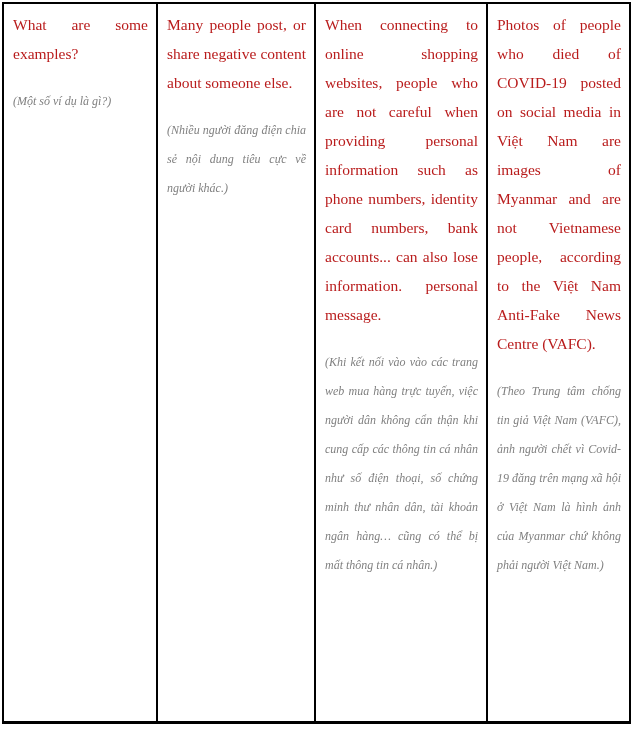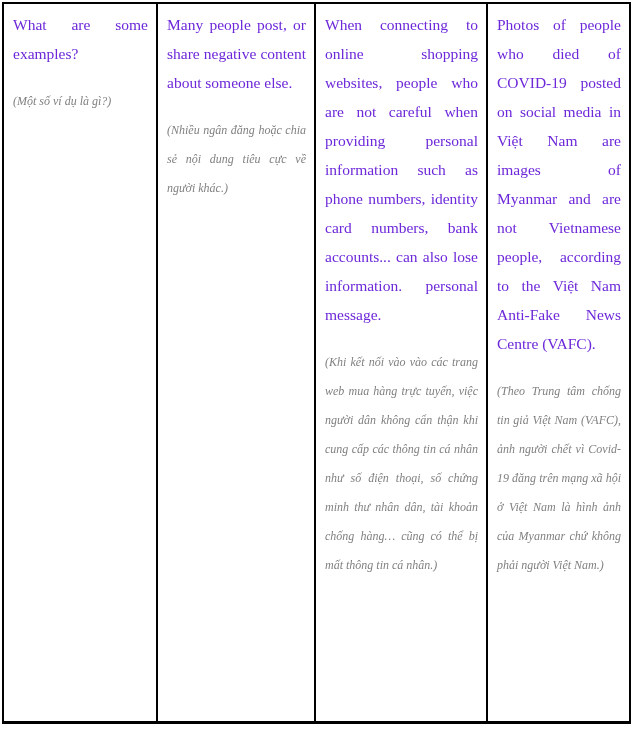--- a/index.html
+++ b/index.html
@@ -31,21 +31,21 @@
     padding: 6px 8px 5px 9px;
     height: 719px;
     overflow: hidden;
   }
   .col-1 { width: 154px; }
   .col-2 { width: 158px; }
   .col-3 { width: 172px; }
   .col-4 { width: 143px; }
   p.en {
     margin: 0 0 19px 0;
-    color: #6d28d9;
+    color: #b91c1c;
     font-size: 15.5px;
     line-height: 29px;
     text-align: justify;
   }
   p.vi {
     margin: 0;
     color: #808080;
     font-style: italic;
     font-size: 12px;
     line-height: 29px;
@@ -58,25 +58,25 @@
 <div class="page">
   <table class="doc-table">
     <tbody>
         <tr>
       <td class="col-1">
         <p class="en">What are some examples?</p>
         <p class="vi">(Một số ví dụ là gì?)</p>
       </td>
       <td class="col-2">
         <p class="en">Many people post, or share negative content about someone else.</p>
-        <p class="vi">(Nhiều ngân đăng hoặc chia sẻ nội dung tiêu cực về người khác.)</p>
+        <p class="vi">(Nhiều người đăng điện chia sẻ nội dung tiêu cực về người khác.)</p>
       </td>
       <td class="col-3">
         <p class="en">When connecting to online shopping websites, people who are not careful when providing personal information such as phone numbers, identity card numbers, bank accounts... can also lose information. personal message.</p>
-        <p class="vi">(Khi kết nối vào vào các trang web mua hàng trực tuyến, việc người dân không cẩn thận khi cung cấp các thông tin cá nhân như số điện thoại, số chứng minh thư nhân dân, tài khoản chống hàng… cũng có thể bị mất thông tin cá nhân.)</p>
+        <p class="vi">(Khi kết nối vào vào các trang web mua hàng trực tuyến, việc người dân không cẩn thận khi cung cấp các thông tin cá nhân như số điện thoại, số chứng minh thư nhân dân, tài khoản ngân hàng… cũng có thể bị mất thông tin cá nhân.)</p>
       </td>
       <td class="col-4">
         <p class="en">Photos of people who died of COVID-19 posted on social media in Việt Nam are images of Myanmar and are not Vietnamese people, according to the Việt Nam Anti-Fake News Centre (VAFC).</p>
         <p class="vi">(Theo Trung tâm chống tin giả Việt Nam (VAFC), ảnh người chết vì Covid-19 đăng trên mạng xã hội ở Việt Nam là hình ảnh của Myanmar chứ không phải người Việt Nam.)</p>
       </td>
     </tr>
   </tbody>
     </table>
 </div>
 

